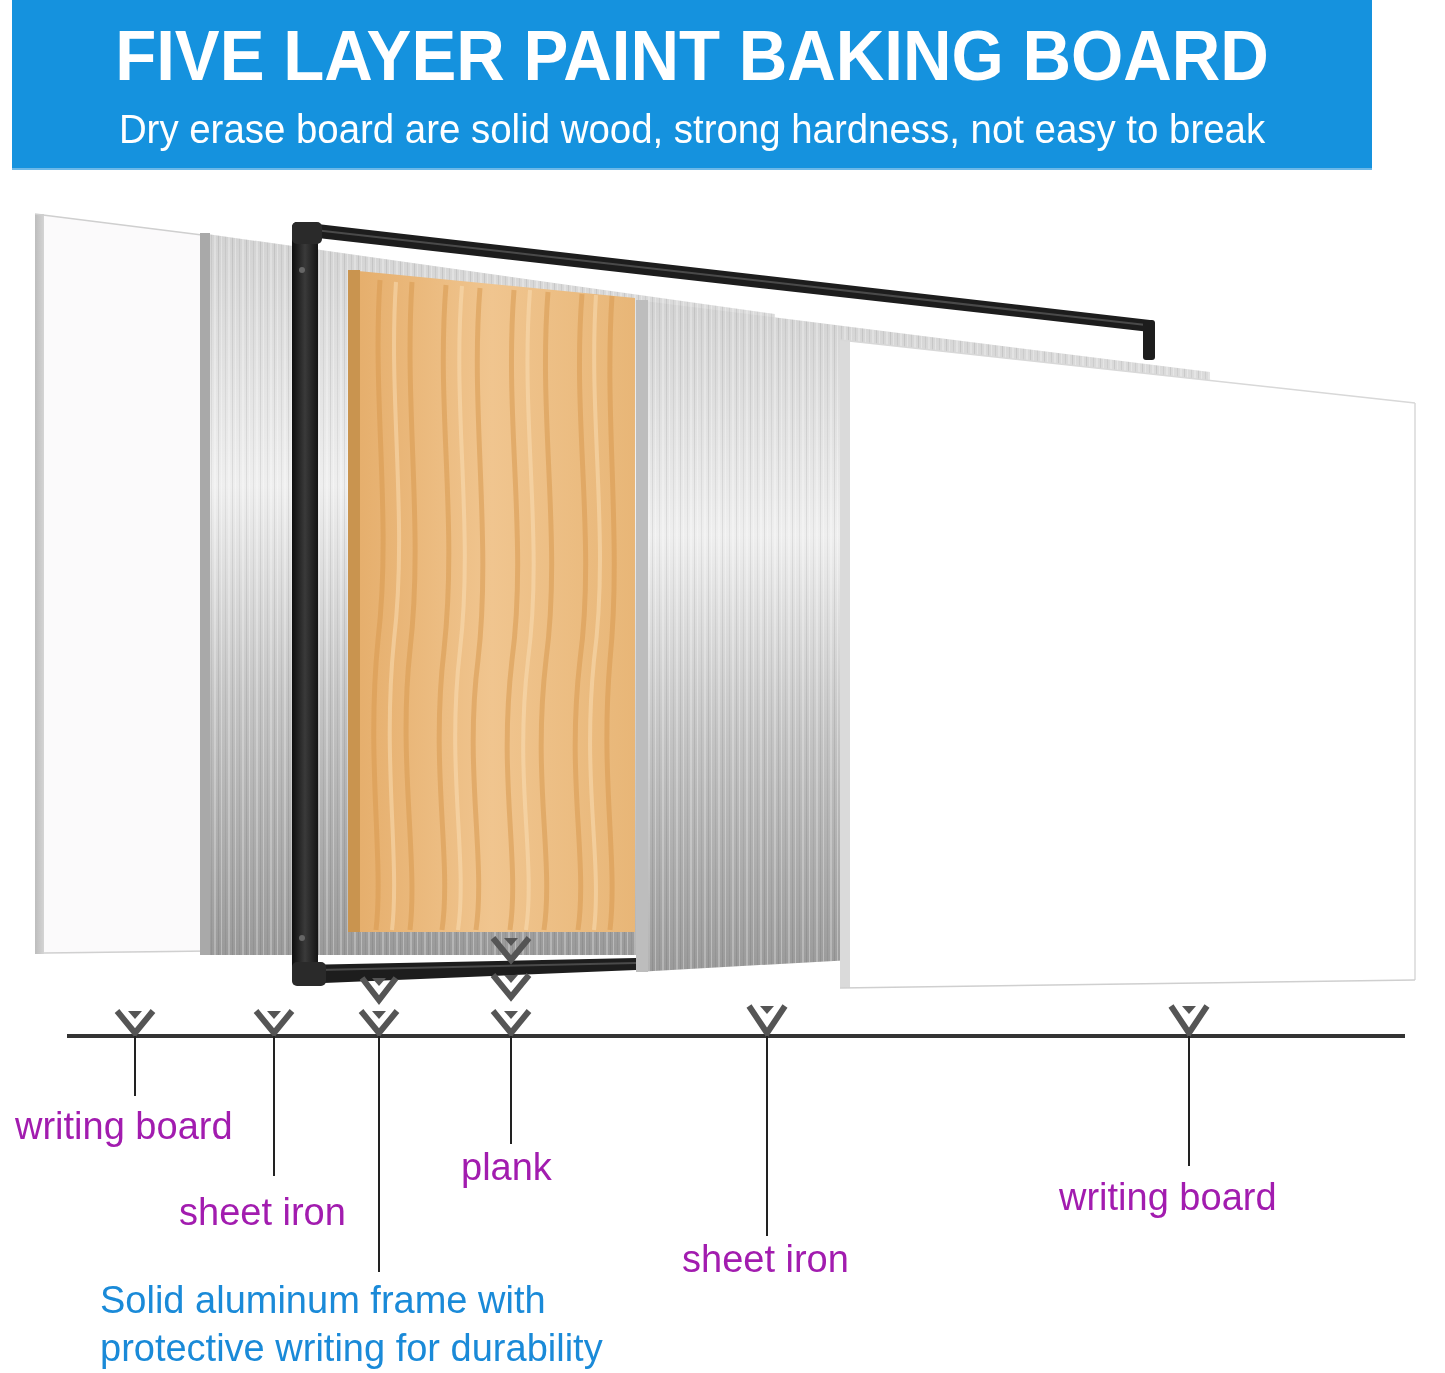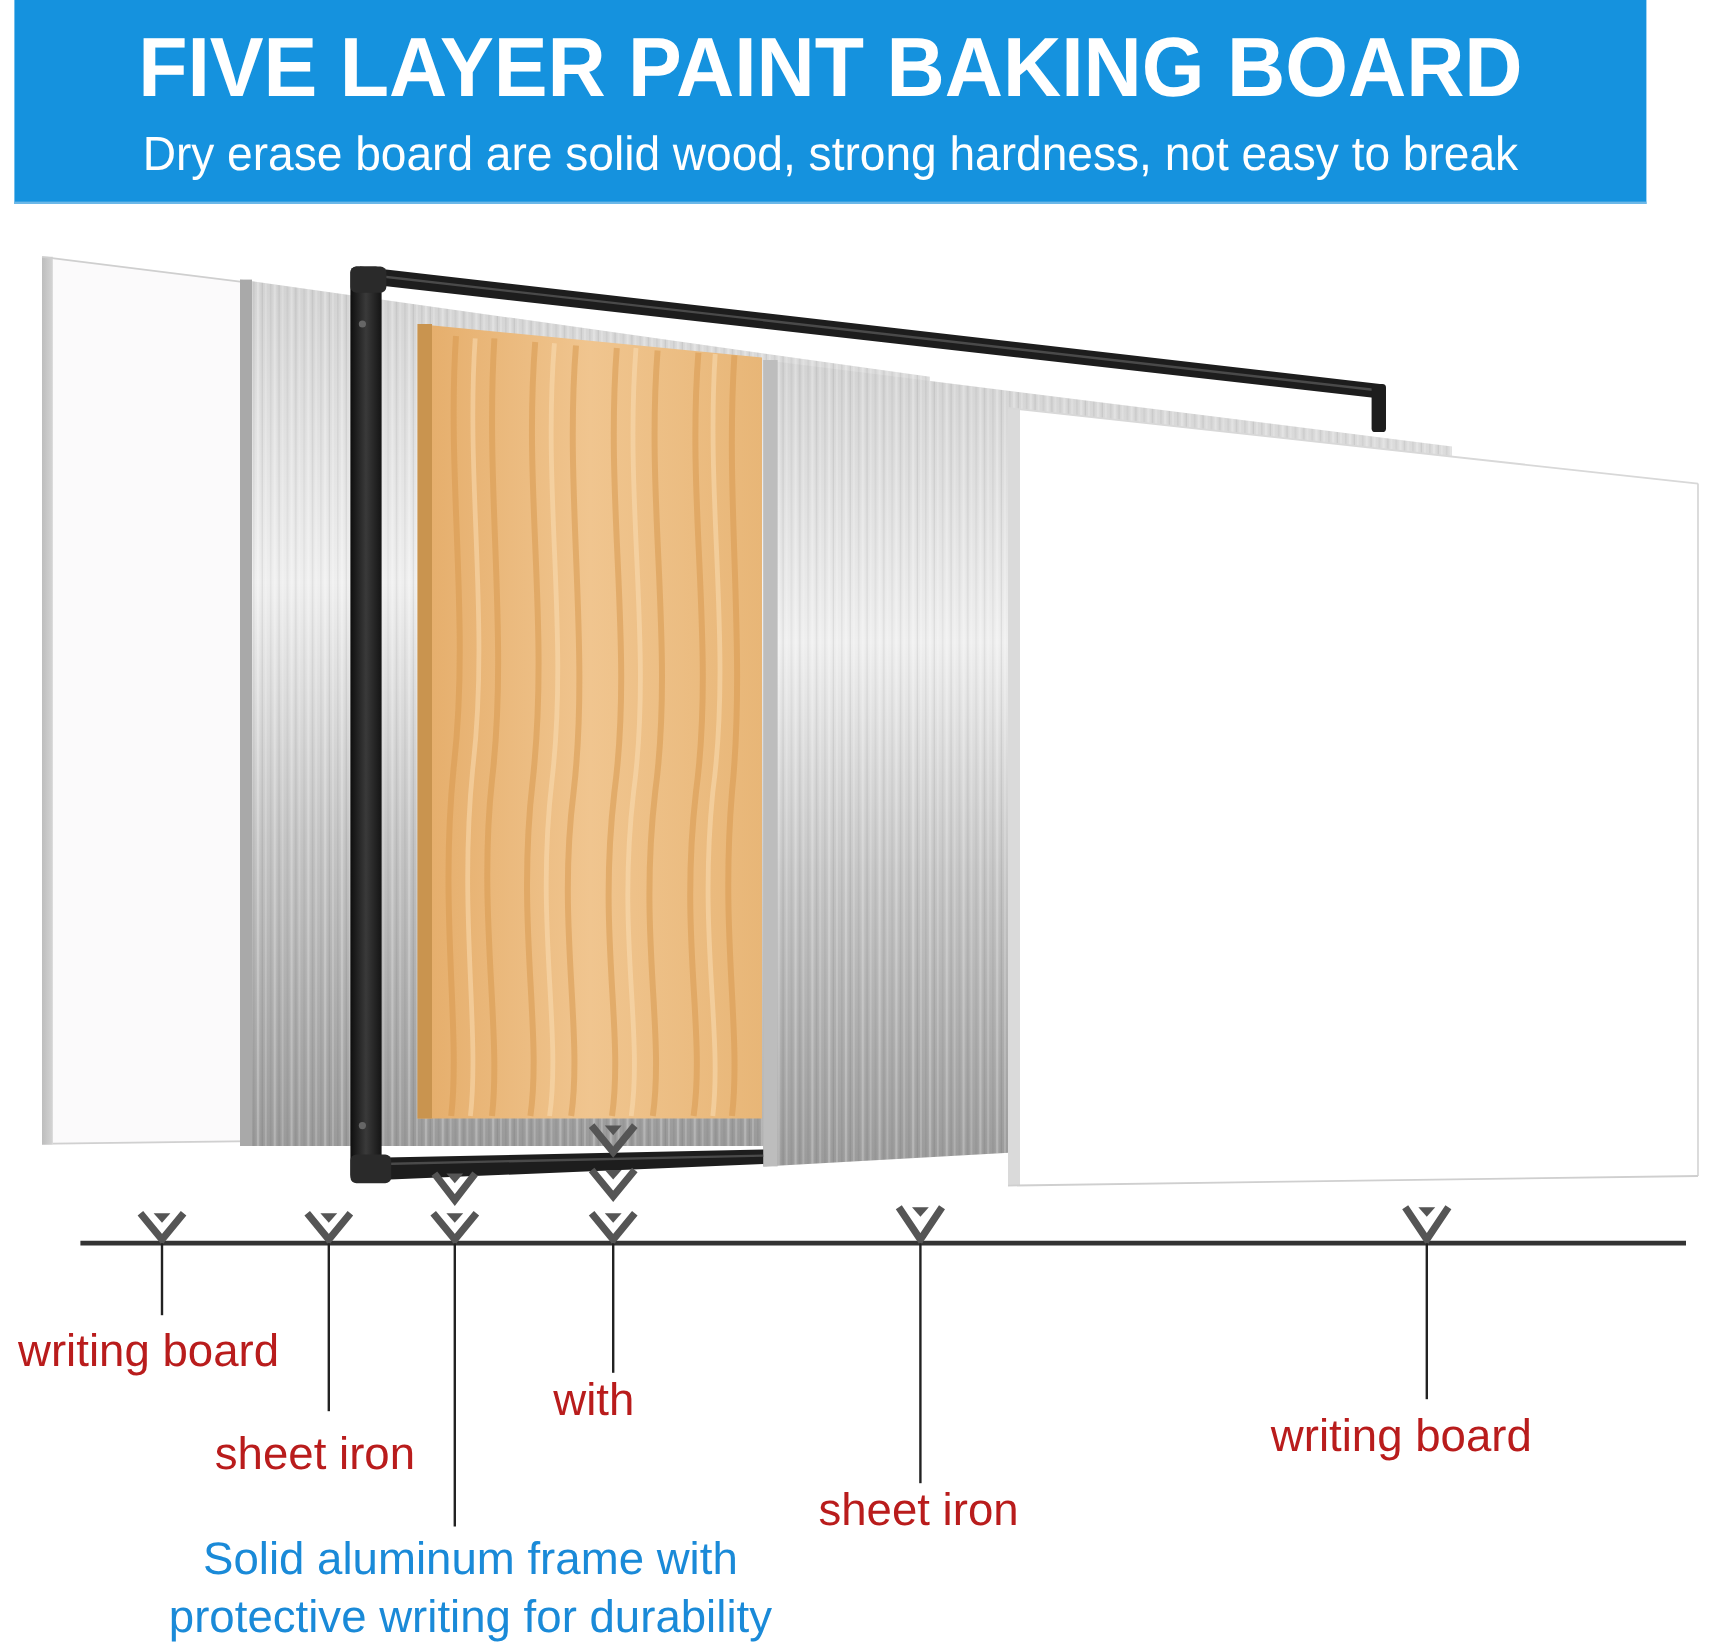--- a/index.html
+++ b/index.html
@@ -19,25 +19,25 @@
   }
   .banner-subtitle {
     position: absolute; left: 0; right: 0; top: 104px;
     text-align: center; color: #ffffff; font-size: 40px; line-height: 50px;
     transform: scaleX(0.96);
   }
 
   .diagram { position: absolute; left: 0; top: 0; width: 1445px; height: 1373px; }
 
   .callout-label {
-    position: absolute; color: #b91c1c; font-size: 38px; line-height: 44px; white-space: nowrap;
+    position: absolute; color: #a21caf; font-size: 38px; line-height: 44px; white-space: nowrap;
   }
   .callout-note {
     position: absolute; color: #1a8ad8; font-size: 38px; line-height: 48px;
-    text-align: center; white-space: nowrap;
+    white-space: nowrap;
   }
 </style>
 </head>
 <body>
 
 <div class="banner">
   <div class="banner-title">FIVE LAYER PAINT BAKING BOARD</div>
   <div class="banner-subtitle">Dry erase board are solid wood, strong hardness, not easy to break</div>
 </div>
 
@@ -180,20 +180,20 @@
     <g>
       <polyline points="1171,1006 1189,1033 1207,1006" fill="none" stroke="#555" stroke-width="6"></polyline>
       <polygon points="1182,1006 1196,1006 1189,1014" fill="#555"></polygon>
       <line x1="1189" y1="1036" x2="1189" y2="1166" stroke="#222" stroke-width="2"></line>
     </g>
   </g>
 </svg>
 
 <div class="callout-label" style="left:15px; top:1104px;">writing board</div>
 <div class="callout-label" style="left:179px; top:1190px;">sheet iron</div>
-<div class="callout-label" style="left:461px; top:1145px;">with</div>
+<div class="callout-label" style="left:461px; top:1145px;">plank</div>
 <div class="callout-label" style="left:682px; top:1237px;">sheet iron</div>
 <div class="callout-label" style="left:1059px; top:1175px;">writing board</div>
 
 <div class="callout-note" style="left:100px; top:1276px; width:584px;">
   <div>Solid aluminum frame with</div>
   <div>protective writing for durability</div>
 </div>
 
 </body></html>

